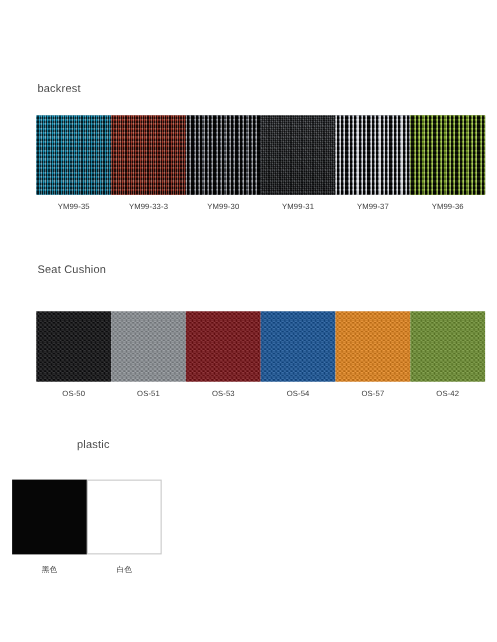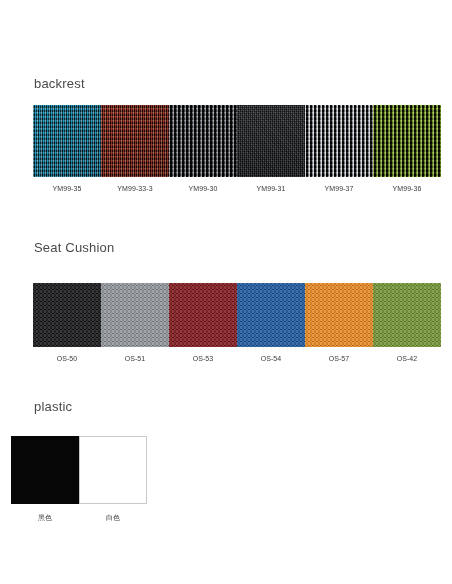--- a/index.html
+++ b/index.html
@@ -17,29 +17,29 @@
 
   .page {
     position: relative;
     width: 452px;
     height: 584px;
   }
 
   .section-title {
     position: absolute;
     left: 34px;
-    font-size: 13px;
+    font-size: 10px;
     color: #4a4a4a;
     letter-spacing: 0.2px;
     white-space: nowrap;
   }
 
   #title-backrest { top: 76px; }
   #title-seat     { top: 240px; }
-  #title-plastic  { top: 399px; }
+  #title-plastic  { top: 399px; margin-left: 36px; }
 
   .swatch-row {
     position: absolute;
     left: 0;
     top: 0;
     width: 452px;
     display: block;
   }
 
   .swatch-cell {

